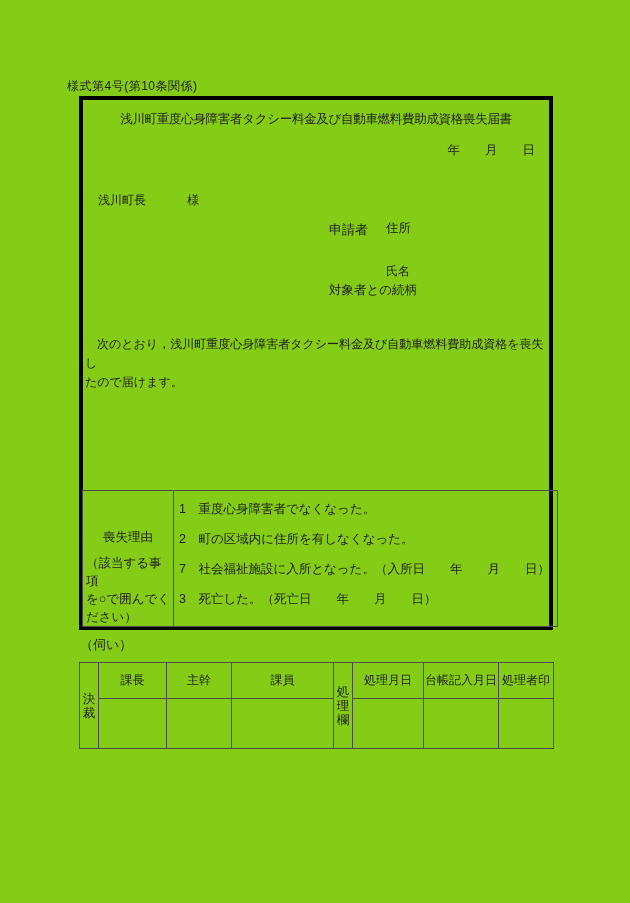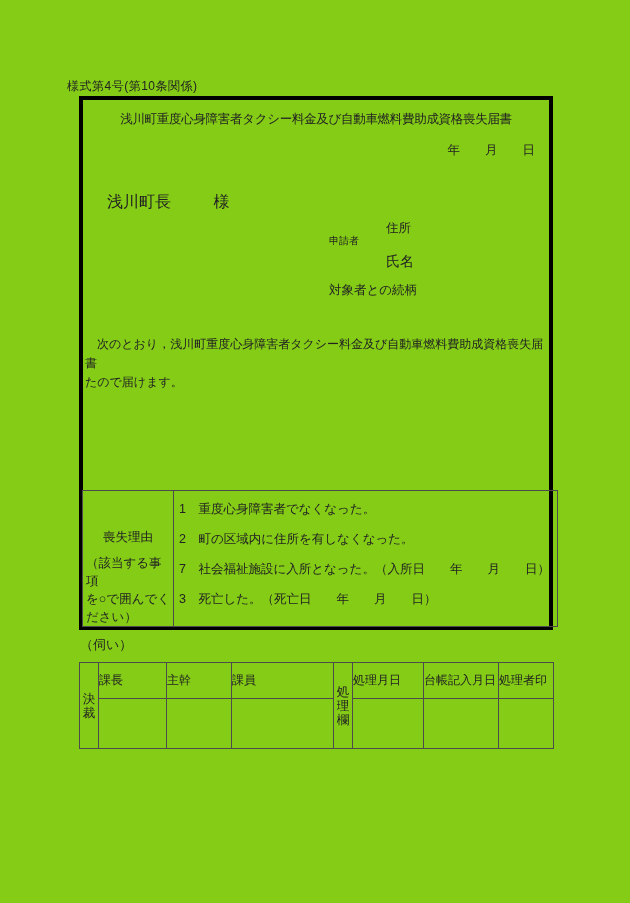--- a/index.html
+++ b/index.html
@@ -24,25 +24,25 @@
     border:4px solid #000000;
   }
   .form-title{
     position:absolute;left:0;right:0;top:11px;
     text-align:center;font-size:12.5px;letter-spacing:-.3px;
   }
   .date-line{
     position:absolute;right:0;top:42px;
     padding-right:14px;font-size:12.5px;
   }
-  .recipient-line{position:absolute;left:24px;top:92px;font-size:16px;}
+  .recipient-line{position:absolute;left:15px;top:92px;font-size:12px;}
   .recipient-honorific{display:inline-block;margin-left:38px;}
   .addr-label{position:absolute;left:303px;top:120px;font-size:12.5px;}
-  .applicant-label{position:absolute;left:246px;top:134px;font-size:10px;text-align:right;}
-  .name-label{position:absolute;left:303px;top:153px;font-size:14px;}
+  .applicant-label{position:absolute;left:246px;top:121px;font-size:13px;text-align:right;}
+  .name-label{position:absolute;left:303px;top:163px;font-size:12px;}
   .relation-label{position:absolute;left:246px;top:182px;font-size:12.5px;}
   .declaration{
     position:absolute;left:2px;right:2px;top:235px;
     font-size:12px;line-height:19px;white-space:pre-line;
   }
 
   table{border-collapse:collapse;table-layout:fixed;}
   td,th{border:1px solid #4c4c4c;padding:0;vertical-align:middle;
         font-size:12.5px;font-weight:normal;}
 
@@ -65,21 +65,21 @@
   .rl-title{text-align:center;margin-bottom:8px;}
   .rl-note{white-space:pre-line;line-height:18px;padding-left:3px;}
   .reason-items-cell{padding:3px 0 0 5px;}
   .reason-item{height:30px;display:flex;align-items:center;}
 
   .inquiry-note{position:absolute;left:80px;top:636px;font-size:13px;}
 
   .approval-table{
     position:absolute;left:79px;top:662px;width:474px;
   }
-  .approval-table th{height:36px;text-align:left;white-space:nowrap;font-size:12px;}
+  .approval-table th{height:36px;text-align:center;white-space:nowrap;font-size:12px;}
   .approval-table td.blank{height:50px;}
 </style>
 </head>
 <body>
 
 <div class="page">
 
   <div class="form-number">様式第4号(第10条関係)</div>
 
   <div class="main-box">
@@ -91,21 +91,21 @@
     <div class="recipient-line">
       <span>浅川町長</span>
       <span class="recipient-honorific">様</span>
     </div>
 
     <div class="addr-label">住所</div>
     <div class="applicant-label">申請者</div>
     <div class="name-label">氏名</div>
     <div class="relation-label">対象者との続柄</div>
 
-    <div class="declaration">　次のとおり，浅川町重度心身障害者タクシー料金及び自動車燃料費助成資格喪失届書
+    <div class="declaration">　次のとおり，浅川町重度心身障害者タクシー料金及び自動車燃料費助成資格を喪失し
 たので届けます。</div>
 
 
     <table class="reason-table">
       <colgroup>
           <col style="width:91px">
           <col>
         </colgroup>
       <tbody>
           <tr>

